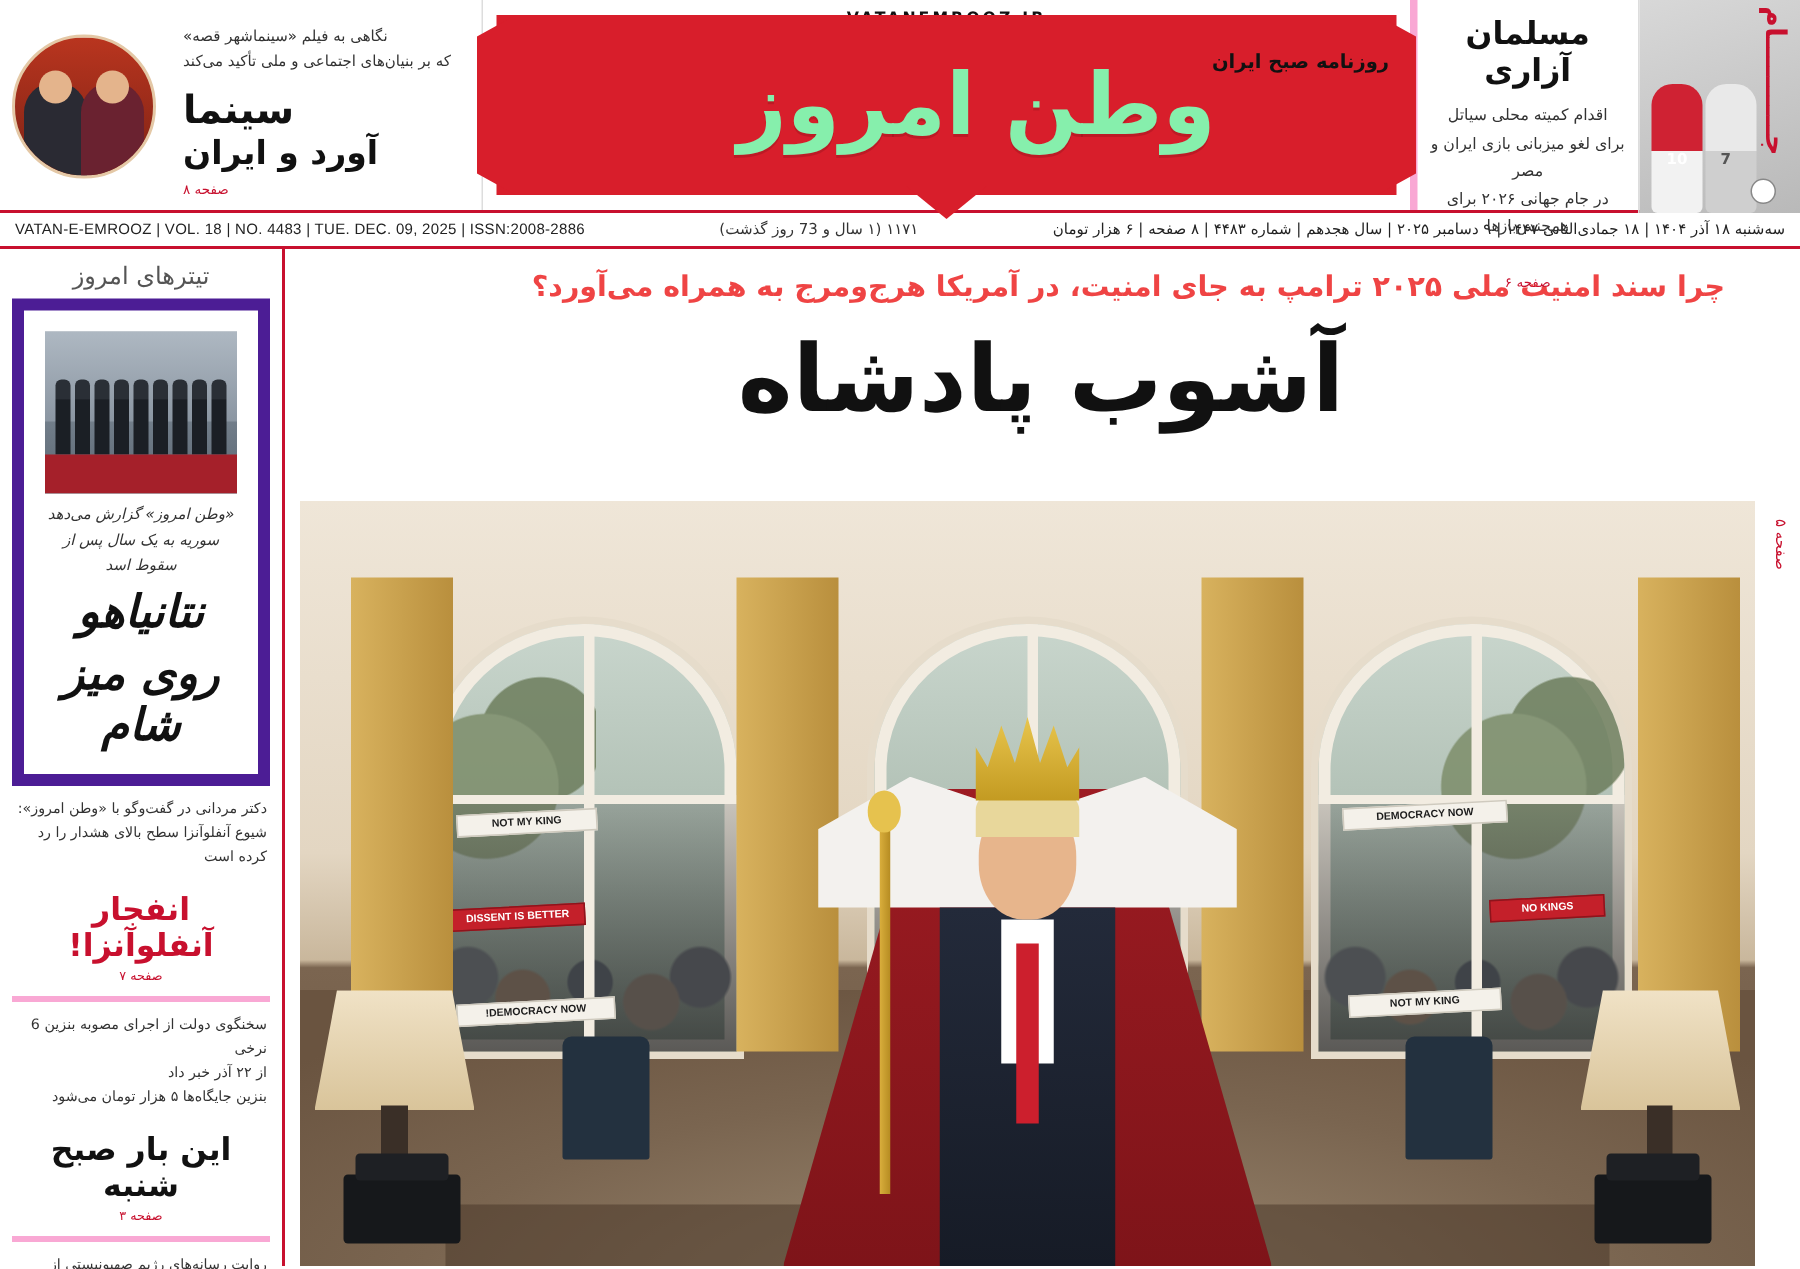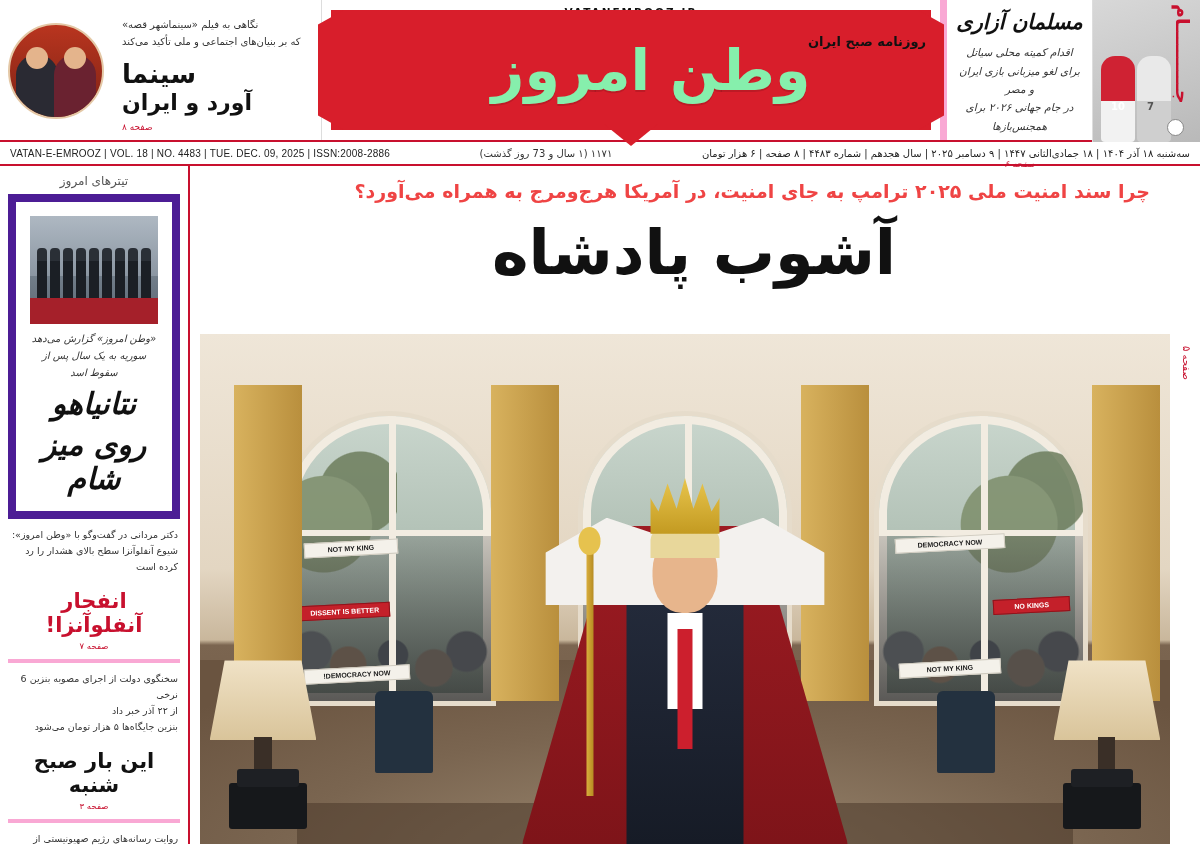--- a/index.html
+++ b/index.html
@@ -48,23 +48,23 @@
   .mh-sport .num.a { left: 18px; color:#fff; }
   .mh-sport .num.b { left: 54px; color:#555; }
   .mh-sport .ball {
     position:absolute; bottom: 6px; left: 74px; width: 17px; height: 17px;
     border-radius: 50%; background: #fff; border: 1px solid #888;
   }
 
   
   .mh-sportnote {
     width: 152px; padding: 10px 8px 4px 8px;
-    border-left: 7px solid #f9a8d4;
+    border-left: 5px solid #f9a8d4;
     text-align: center;
-    display: flex; flex-direction: column; align-items: center; font-style: italic;
+    display: flex; flex-direction: column; align-items: center;
   }
   .mh-sportnote .ttl { font-size: 21px; font-weight: bold; color: #111; line-height: 1.2; }
   .mh-sportnote .sub { margin-top: 8px; font-size: 10.5px; color: #333; line-height: 1.75; }
   .mh-sportnote .pg { margin-top: 24px; font-size: 9px; color: #c8102e; }
 
   
   .mh-logo {
     flex: 1 1 auto;
     position: relative;
     display: flex; align-items: center; justify-content: center;
@@ -253,21 +253,21 @@
     clip-path: polygon(0 100%, 0 35%, 12% 60%, 25% 10%, 38% 55%, 50% 0, 62% 55%, 75% 10%, 88% 60%, 100% 35%, 100% 100%);
   }
   .king .scepter { position:absolute; top:26%; left:16%; width:2.4%; height:62%; background: linear-gradient(90deg,#d9ae3c,#b68c22); }
   .king .scepter:before { content:""; position:absolute; top:-9%; left:-110%; width:320%; height:11%; border-radius:50%; background:#e6c24e; }
   .police { position:absolute; bottom:14%; width:6%; height:16%; background:#23313f; border-radius:6px 6px 2px 2px; }
   .police.g1 { left: 18%; } .police.g2 { right: 18%; }
   .desk { position:absolute; bottom:0; left:10%; right:10%; height:8%; background:#4a3829; opacity:.55; }
 
   
   .side { width: 188px; height: 678px; padding: 6px 8px 0 8px; }
-  .side-title { text-align: center; font-size: 12px; color: #555; margin: 2px 0 6px; }
+  .side-title { text-align: center; font-size: 16px; color: #555; margin: 2px 0 6px; }
   .side-box { border: 8px solid #4c1d95; padding: 14px; font-style: italic; }
   .side-photo {
     height: 108px; background: linear-gradient(180deg,#8e9aa6,#5b6773);
     position: relative; overflow: hidden;
   }
   .side-photo .redcarpet { position:absolute; left:0; right:0; bottom:0; height:24%; background:#a5202a; }
   .side-photo .row { position:absolute; bottom:24%; left:4%; right:4%; height:46%; }
   .side-photo .p {
     position:absolute; bottom:0; width:8%; height:100%;
     background: linear-gradient(180deg,#2a2f36 0 26%, #1b1f25 27% 100%);

